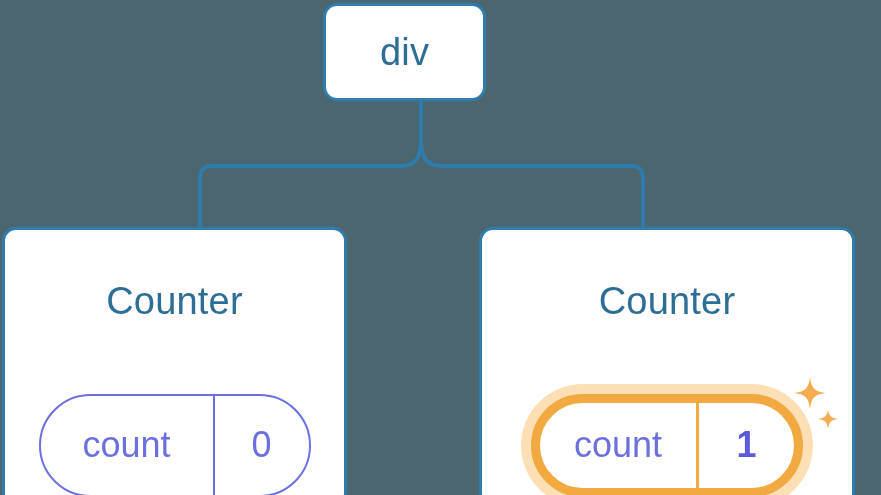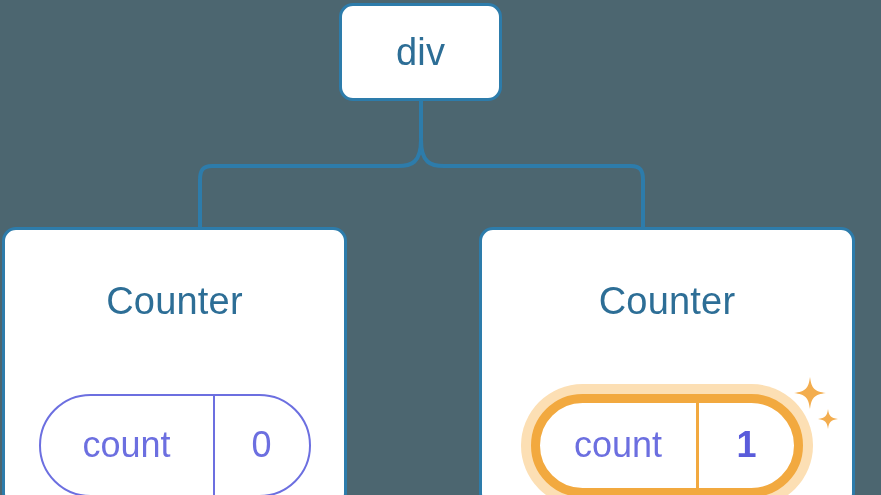--- a/index.html
+++ b/index.html
@@ -38,21 +38,21 @@
     background: #ffffff;
     border: 3px solid #2d7cab;
     border-radius: 14px;
     box-sizing: border-box;
     display: flex;
     flex-direction: column;
     align-items: center;
   }
 
   .node-card.root {
-    left: 339px;
+    left: 323px;
     top: 3px;
     width: 163px;
     height: 98px;
     justify-content: center;
   }
 
   .node-card.child {
     height: 280px;
     padding-top: 44px;
     justify-content: center;

